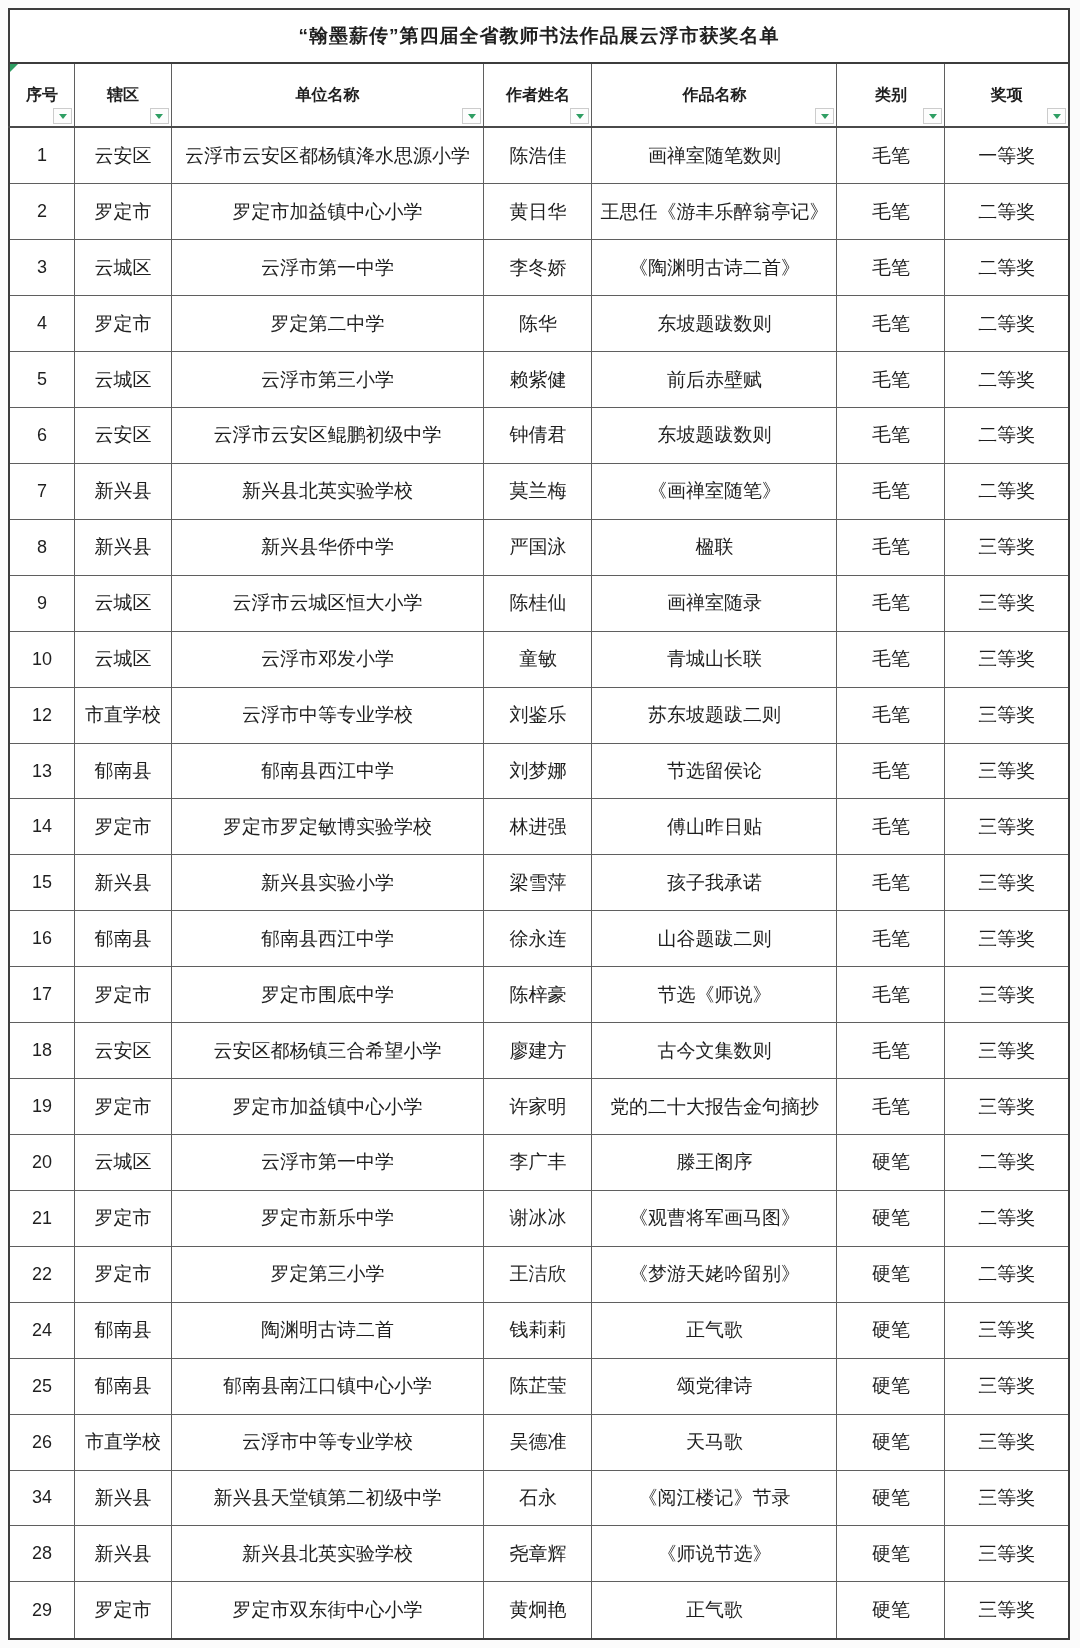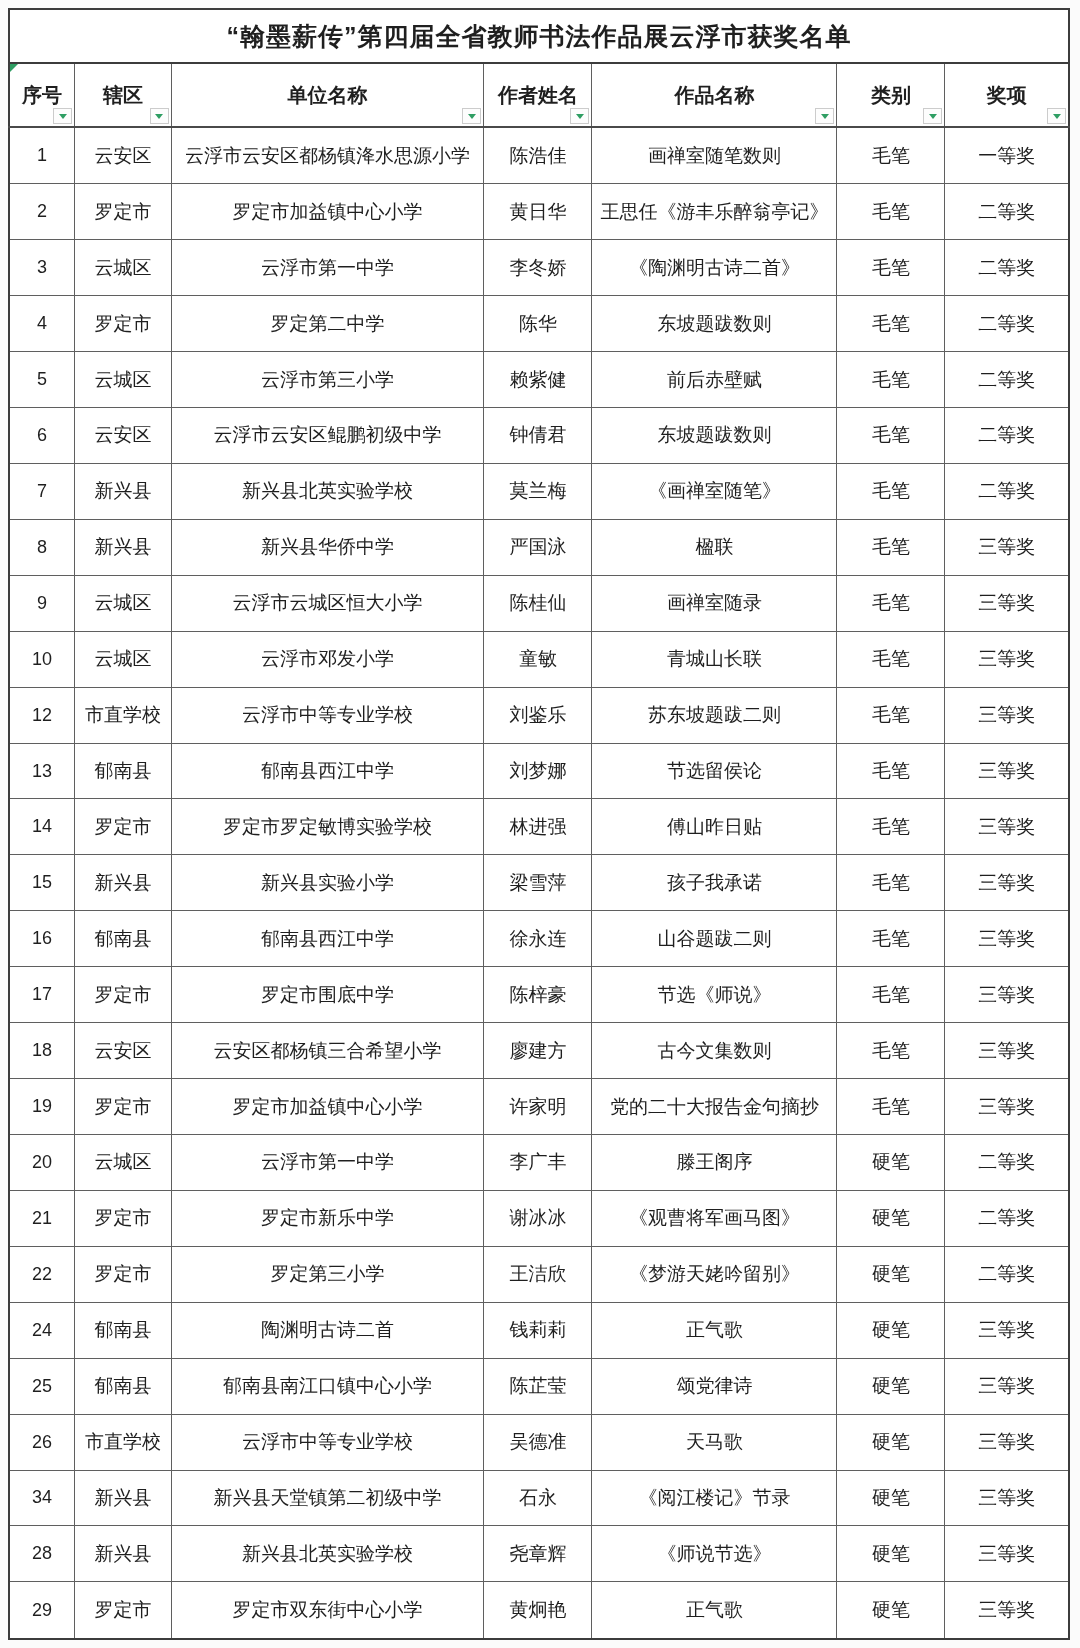--- a/index.html
+++ b/index.html
@@ -35,29 +35,29 @@
     border: 1px solid #5f5f5f;
     text-align: center;
     vertical-align: middle;
     color: #1f1f1f;
     padding: 2px 4px;
     overflow: hidden;
     word-break: break-all;
   }
   tr.title-row th {
     height: 48px;
-    font-size: 25px;
+    font-size: 19px;
     font-weight: bold;
     letter-spacing: 1px;
     border-bottom: 2px solid #3c3c3c;
     background: #ffffff;
   }
   tr.header-row th {
     height: 58px;
-    font-size: 20px;
+    font-size: 16px;
     font-weight: bold;
     position: relative;
     background: #ffffff;
     border-bottom: 2px solid #4a4a4a;
   }
   tbody td {
     font-size: 19px;
   }
   td.col-serial { font-size: 18px; }
   

